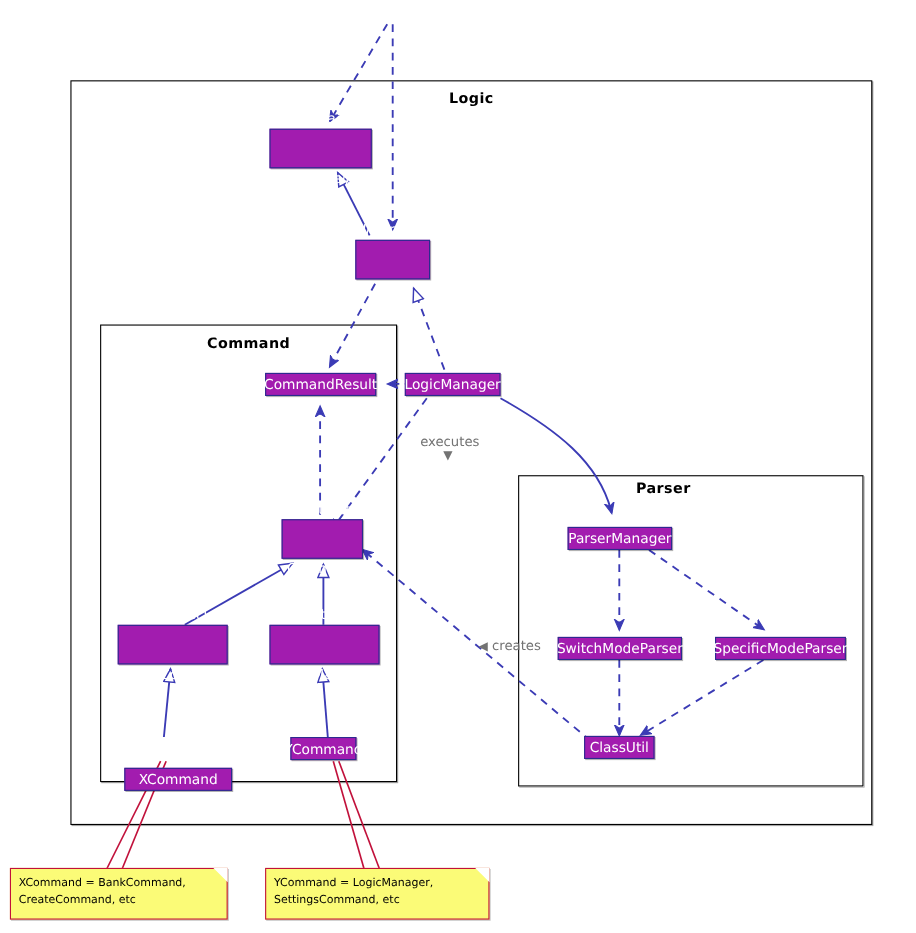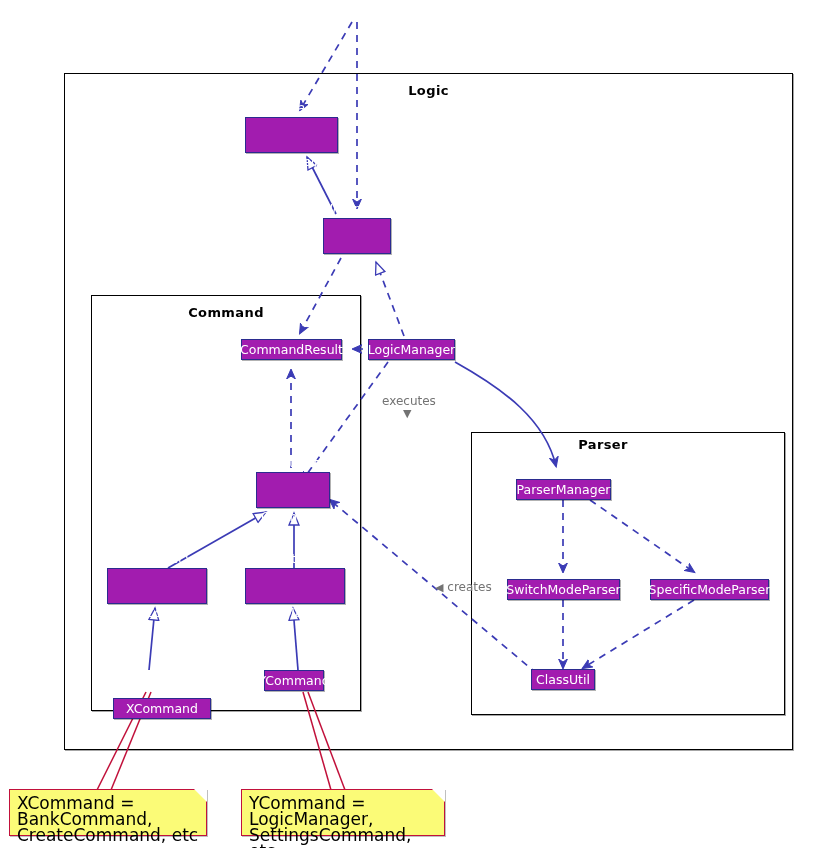--- a/index.html
+++ b/index.html
@@ -16,21 +16,21 @@
   
   .node{position:absolute;background:#a21caf;border:1px solid #2b2b8f;color:#ffffff;
         box-sizing:border-box;display:flex;flex-direction:column;align-items:center;
         justify-content:center;font-size:12.5px;line-height:14px;text-align:center;
         box-shadow:1px 1px 0 rgba(0,0,0,.30);gap:40px;}
   .node span{display:block;white-space:nowrap;}
   .node .ital{font-style:italic;}
 
   
   .note{position:absolute;background:#fbfb77;border:1px solid #c1113b;box-sizing:border-box;
-        font-size:17px;line-height:16px;color:#000;padding:5px 7px 4px 7px;
+        font-size:10px;line-height:16px;color:#000;padding:5px 7px 4px 7px;
         box-shadow:1px 1px 0 rgba(0,0,0,.25);}
   .note .foldtri{position:absolute;right:-1px;top:-1px;width:0;height:0;
                  border-left:13px solid transparent;border-top:13px solid #ffffff;}
 
   
   .elabel{position:absolute;font-size:12px;color:#737373;white-space:nowrap;}
 </style>
 </head>
 <body>
 

